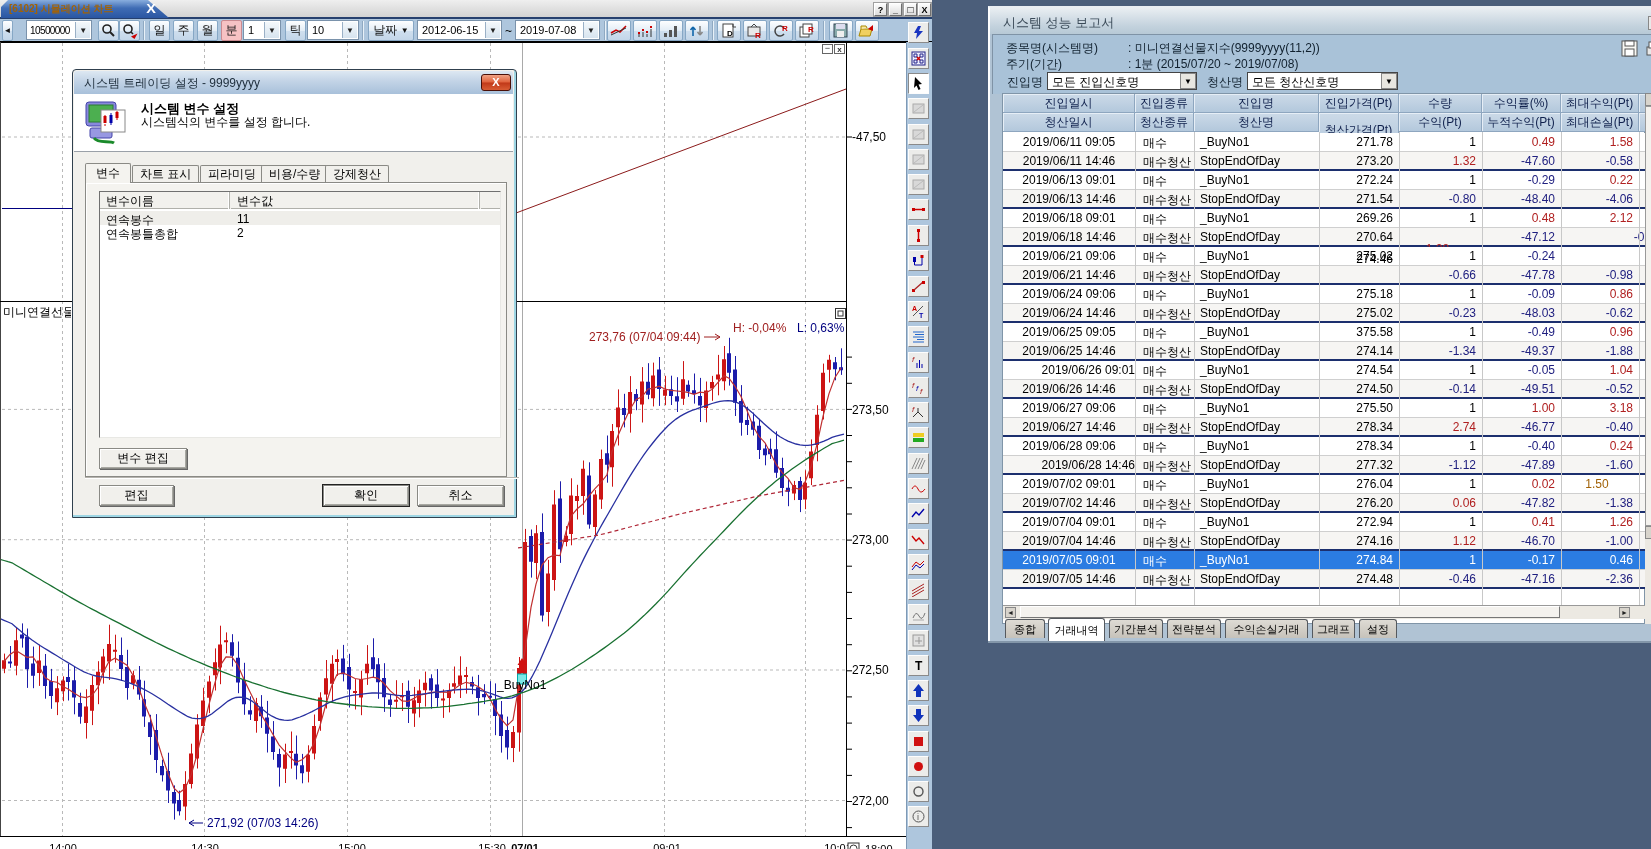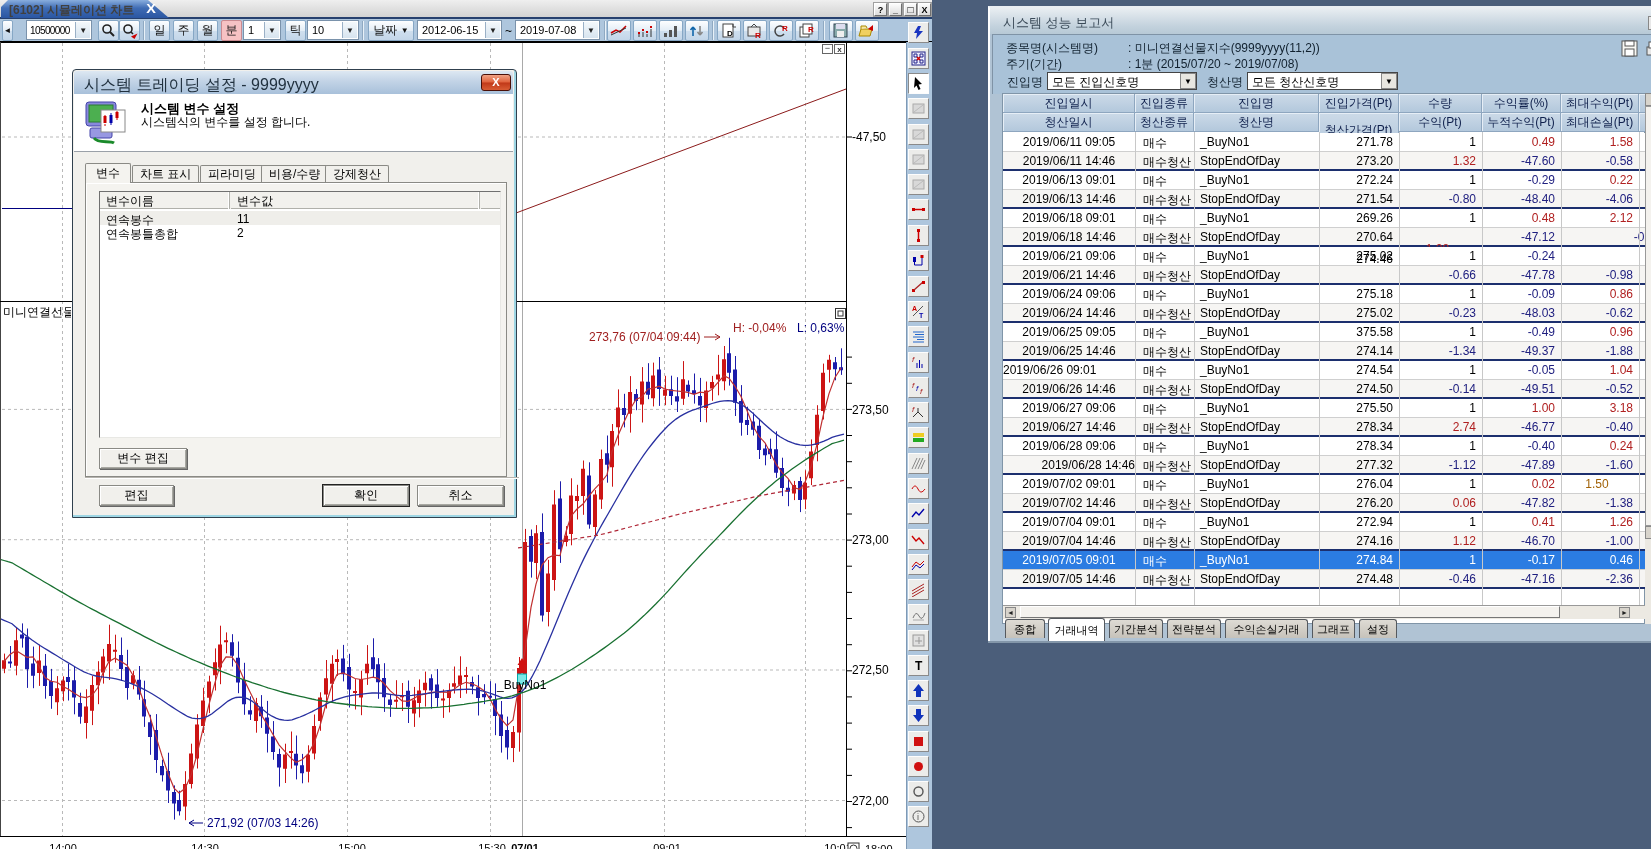--- a/index.html
+++ b/index.html
@@ -13,21 +13,21 @@
 .tab1{position:absolute;top:164px;height:17px;background:#f1f0ec;border:1px solid #8a8a85;border-bottom:none;border-radius:2px 2px 0 0;display:flex;align-items:center;justify-content:center;font-size:12px;color:#000;padding:0 7px}
 .rtab{position:absolute;top:611px;height:19px;background:linear-gradient(180deg,#dedbd4,#c6c2ba);border:1px solid #55595e;border-bottom:none;border-radius:3px 3px 0 0;display:flex;align-items:center;justify-content:center;font-size:11px;color:#000;padding:0;white-space:nowrap;overflow:hidden}
 .hcell{position:absolute;color:#10214d;font-size:12px;display:flex;align-items:center;justify-content:center}
 .cell{position:absolute;font-size:12px;color:#000;white-space:nowrap}
 </style></head><body>
 
 <div class="abs" style="left:0;top:0;width:932px;height:849px;background:#fff">
 
   <div class="abs" style="left:0;top:0;width:932px;height:19px;background:linear-gradient(180deg,#efefef,#d2d2d2);border-bottom:2px solid #26406e"></div>
   <div class="abs" style="left:1px;top:0;width:168px;height:18px;background:linear-gradient(180deg,#89aede,#3f6cb4 45%,#2a56a2);clip-path:polygon(0 100%,0 7px,7px 0,147px 0,168px 100%);"></div>
-  <div class="abs" style="left:9px;top:2px;font-size:12px;font-weight:bold;color:#404040">[6102] 시뮬레이션 차트</div>
+  <div class="abs" style="left:9px;top:2px;font-size:10px;font-weight:bold;color:#a16207">[6102] 시뮬레이션 차트</div>
   <div class="abs" style="left:147px;top:2px;font-size:12px;font-weight:bold;color:#fff;transform:scaleX(1.2)">X</div>
   <div class="wbtn" style="left:874px">?</div>
   <div class="wbtn" style="left:889px">_</div>
   <div class="wbtn" style="left:904px;font-size:10px">□</div>
   <div class="wbtn" style="left:918px">X</div>
 
   <div class="abs" style="left:0;top:19px;width:932px;height:23px;background:#aec6dd;border-bottom:1px solid #000"></div>
   <div class="tb-btn" style="left:2px;width:11px;font-size:8px">◄</div>
   <div class="combo" style="left:26px;width:66px;font-size:10px;letter-spacing:-0.6px;padding-left:3px">10500000<span class="arr">▼</span></div>
   <div class="tb-btn" style="left:98px;width:21px">
@@ -400,21 +400,21 @@
 <div class="strip-btn" style="top:806px;">
       <svg width="15" height="15" viewBox="0 0 15 15">
         <circle cx="7.5" cy="7.5" r="5.5" fill="none" stroke="#555"></circle>
         <text x="6" y="11" font-size="9" fill="#555">i</text>
       </svg>
     </div>
 </div>
 
 <div class="abs" style="left:72px;top:69px;width:445px;height:449px;background:#f1f0ec;border:1px solid #30404e;border-radius:4px 4px 0 0;box-shadow:inset -2px -2px 0 #9ed6e4">
   <div class="abs" style="left:1px;top:1px;right:3px;height:23px;background:linear-gradient(180deg,#dde8f2,#c2d3e6 45%,#a8c0da);border-radius:3px 3px 0 0"></div>
-  <div class="abs" style="left:11px;top:5px;font-size:16px;color:#21313f">시스템 트레이딩 설정 - 9999yyyy</div>
+  <div class="abs" style="left:11px;top:5px;font-size:12px;color:#21313f">시스템 트레이딩 설정 - 9999yyyy</div>
   <div class="abs" style="left:408px;top:4px;width:30px;height:17px;border-radius:3px;border:1px solid #4a1008;background:linear-gradient(180deg,#f0a284,#e0623c 48%,#c03818 52%,#d85c34);color:#fff;font-weight:bold;font-size:11px;text-align:center;line-height:15px">X</div>
   <div class="abs" style="left:1px;top:24px;right:3px;height:57px;background:#fff"></div>
   <svg class="abs" style="left:11px;top:30px" width="44" height="46" viewBox="0 0 44 46">
     <rect x="2" y="2" width="30" height="24" rx="3" fill="#8888dd" stroke="#4444aa"></rect>
     <rect x="5" y="5" width="24" height="17" fill="#4caf50" stroke="#2a7a34"></rect>
     <rect x="6" y="28" width="22" height="10" rx="2" fill="#9898e2" stroke="#4444aa"></rect>
     <rect x="17" y="10" width="24" height="22" fill="#fff" stroke="#888"></rect>
     <path d="M21 22 V15 M21 26 V24" stroke="#c00" stroke-width="1"></path>
       <rect x="19.5" y="16" width="3" height="7" fill="#c00"></rect>
     <path d="M27 25 V13" stroke="#00a" stroke-width="1"></path>
@@ -585,21 +585,21 @@
 <div class="cell" style="left:558px;top:231px;width:78px;color:#b02020;text-align:right;padding-right:6px;">0.96</div>
 <div class="abs" style="left:0;top:248px;width:643px;height:19px;background:#f6f5f3;border-bottom:2px solid #1c2f6e"></div>
 <div class="cell" style="left:0px;top:250px;width:132px;color:#000;text-align:center;">2019/06/25 14:46</div>
 <div class="cell" style="left:132px;top:250px;width:59px;color:#000;padding-left:8px;">매수청산</div>
 <div class="cell" style="left:191px;top:250px;width:125px;color:#000;padding-left:6px;">StopEndOfDay</div>
 <div class="cell" style="left:316px;top:250px;width:80px;color:#000;text-align:right;padding-right:6px;">274.14</div>
 <div class="cell" style="left:396px;top:250px;width:83px;color:#202080;text-align:right;padding-right:6px;">-1.34</div>
 <div class="cell" style="left:479px;top:250px;width:79px;color:#202080;text-align:right;padding-right:6px;">-49.37</div>
 <div class="cell" style="left:558px;top:250px;width:78px;color:#202080;text-align:right;padding-right:6px;">-1.88</div>
 <div class="abs" style="left:0;top:267px;width:643px;height:19px;background:#fff;border-bottom:1px solid #cfcfcf"></div>
-<div class="cell" style="left:0px;top:269px;width:132px;color:#000;text-align:left;">2019/06/26 09:01</div>
+<div class="cell" style="left:0px;top:269px;width:132px;color:#000;text-align:right;">2019/06/26 09:01</div>
 <div class="cell" style="left:132px;top:269px;width:59px;color:#000;padding-left:8px;">매수</div>
 <div class="cell" style="left:191px;top:269px;width:125px;color:#000;padding-left:6px;">_BuyNo1</div>
 <div class="cell" style="left:316px;top:269px;width:80px;color:#000;text-align:right;padding-right:6px;">274.54</div>
 <div class="cell" style="left:396px;top:269px;width:83px;color:#000;text-align:right;padding-right:6px;">1</div>
 <div class="cell" style="left:479px;top:269px;width:79px;color:#202080;text-align:right;padding-right:6px;">-0.05</div>
 <div class="cell" style="left:558px;top:269px;width:78px;color:#b02020;text-align:right;padding-right:6px;">1.04</div>
 <div class="abs" style="left:0;top:286px;width:643px;height:19px;background:#f6f5f3;border-bottom:2px solid #1c2f6e"></div>
 <div class="cell" style="left:0px;top:288px;width:132px;color:#000;text-align:center;">2019/06/26 14:46</div>
 <div class="cell" style="left:132px;top:288px;width:59px;color:#000;padding-left:8px;">매수청산</div>
 <div class="cell" style="left:191px;top:288px;width:125px;color:#000;padding-left:6px;">StopEndOfDay</div>

